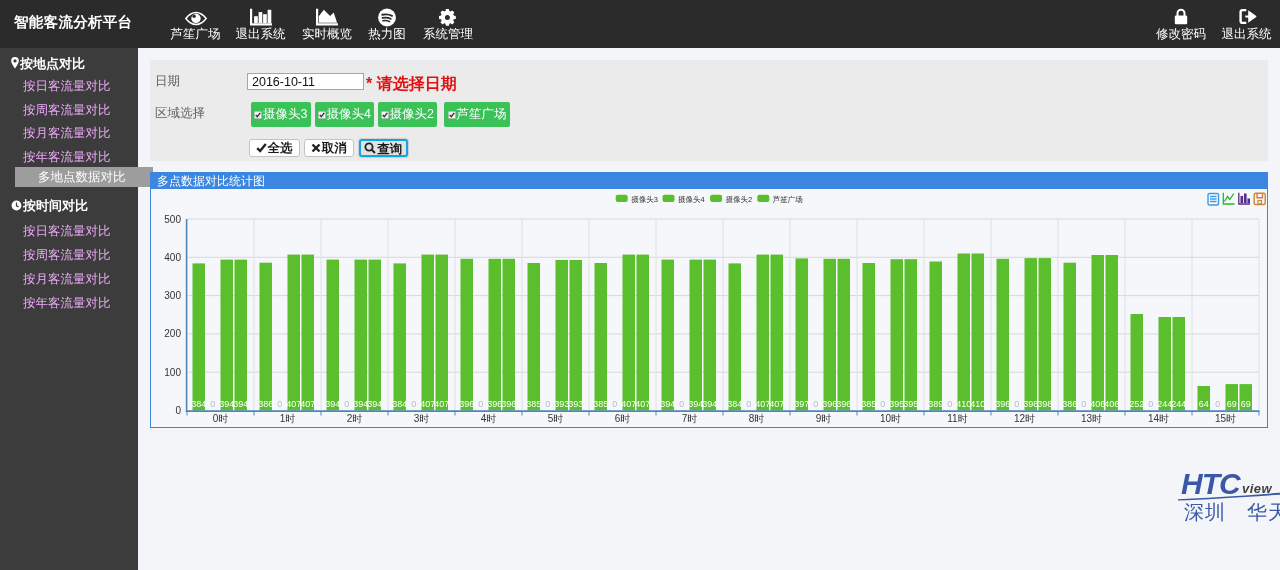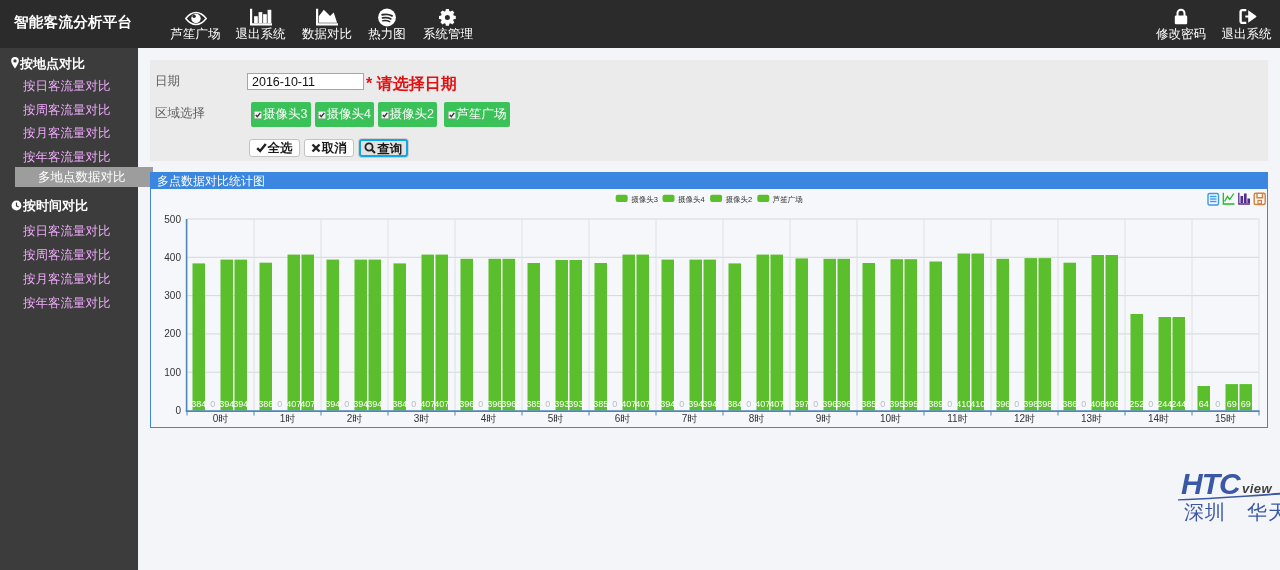--- a/index.html
+++ b/index.html
@@ -52,21 +52,21 @@
           <rect x="13.6" y="6.2" width="3.7" height="9" fill="#fff"></rect>
           <rect x="18.1" y="1.8" width="3.7" height="13.4" fill="#fff"></rect>
         </svg></div>
       <div class="nlab">退出系统</div>
     </div>
 <div class="nav" style="left:326.9px;">
       <div class="nico" style="top:8px;"><svg width="23" height="18" viewBox="0 0 23 18">
           <path d="M1.6 0.8 L1.6 16.4 L22.5 16.4" stroke="#fff" stroke-width="2.2" fill="none"></path>
           <path d="M3.3 14.8 L3.3 8.3 L8.3 1.8 L14.6 7.9 L18.2 4.6 L21.6 14.8 Z" fill="#fff"></path>
         </svg></div>
-      <div class="nlab">数据对比</div>
+      <div class="nlab">实时概览</div>
     </div>
 <div class="nav" style="left:386.9px;">
       <div class="nico" style="top:8px;"><svg width="19" height="19" viewBox="0 0 19 19">
           <circle cx="9.5" cy="9.5" r="8.9" fill="#fff"></circle>
           <path d="M4.7 6.8 C8.2 6.0 11.7 6.3 14.5 7.8" stroke="#2b2b2b" stroke-width="1.9" fill="none" stroke-linecap="round"></path>
           <path d="M5.0 9.9 C8.0 9.3 11.0 9.6 13.4 10.9" stroke="#2b2b2b" stroke-width="1.7" fill="none" stroke-linecap="round"></path>
           <path d="M5.4 12.8 C7.8 12.3 10.2 12.6 12.2 13.6" stroke="#2b2b2b" stroke-width="1.5" fill="none" stroke-linecap="round"></path>
         </svg></div>
       <div class="nlab">热力图</div>
     </div>

